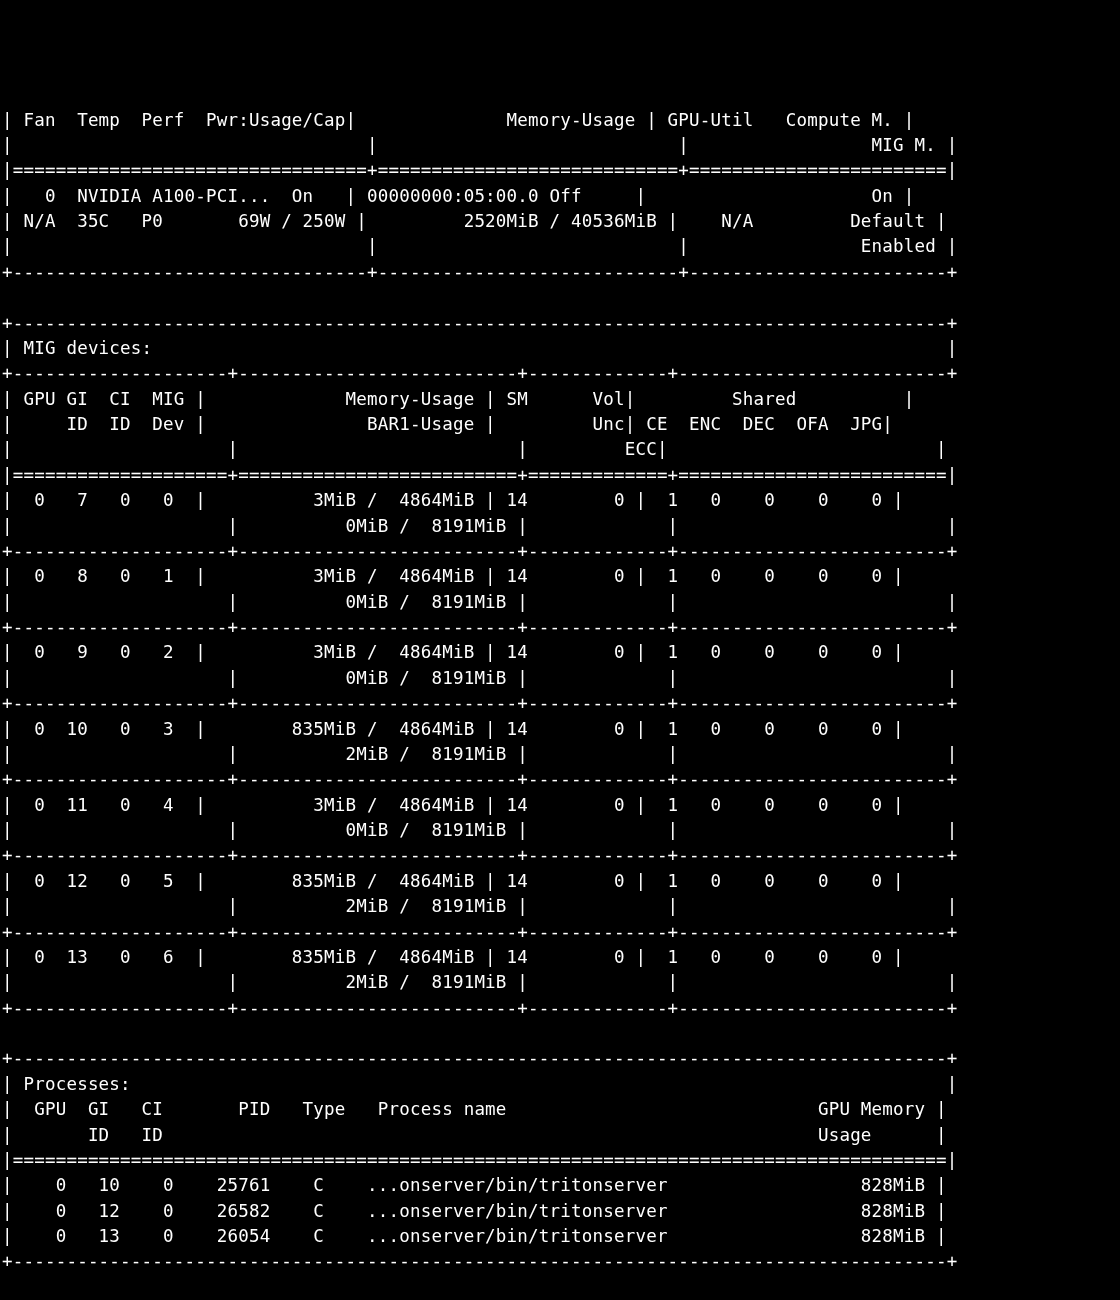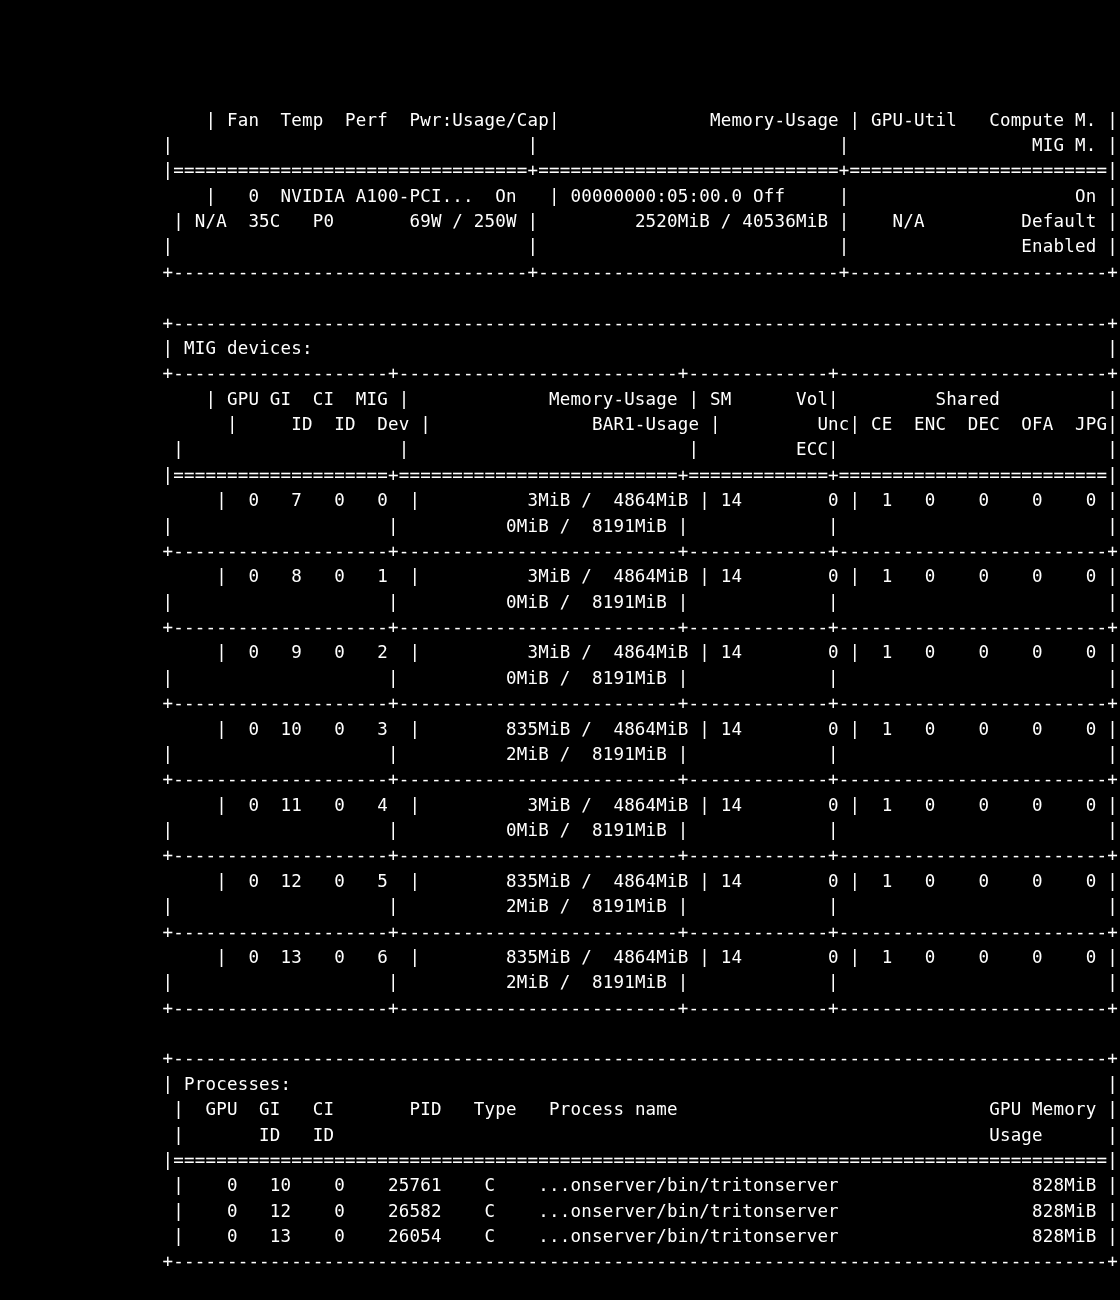--- a/index.html
+++ b/index.html
@@ -6,21 +6,21 @@
     background: #000;
     color: #fff;
     font-family: "SF Mono", "Menlo", "Consolas", "Courier New", monospace;
     font-size: 17.5px;
     line-height: 1.45;
     margin: 0;
     padding: 6px 2px;
     white-space: pre;
     letter-spacing: 0.2px;
   }
-  #out { margin: 0; text-align: right; }
+  #out { margin: 0; }
 </style>
 </head>
 <body>
 
 
 
 <pre id="out">| Fan  Temp  Perf  Pwr:Usage/Cap|              Memory-Usage | GPU-Util   Compute M. |
 |                                 |                            |                 MIG M. |
 |=================================+============================+========================|
 |   0  NVIDIA A100-PCI...  On   | 00000000:05:00.0 Off     |                     On |

